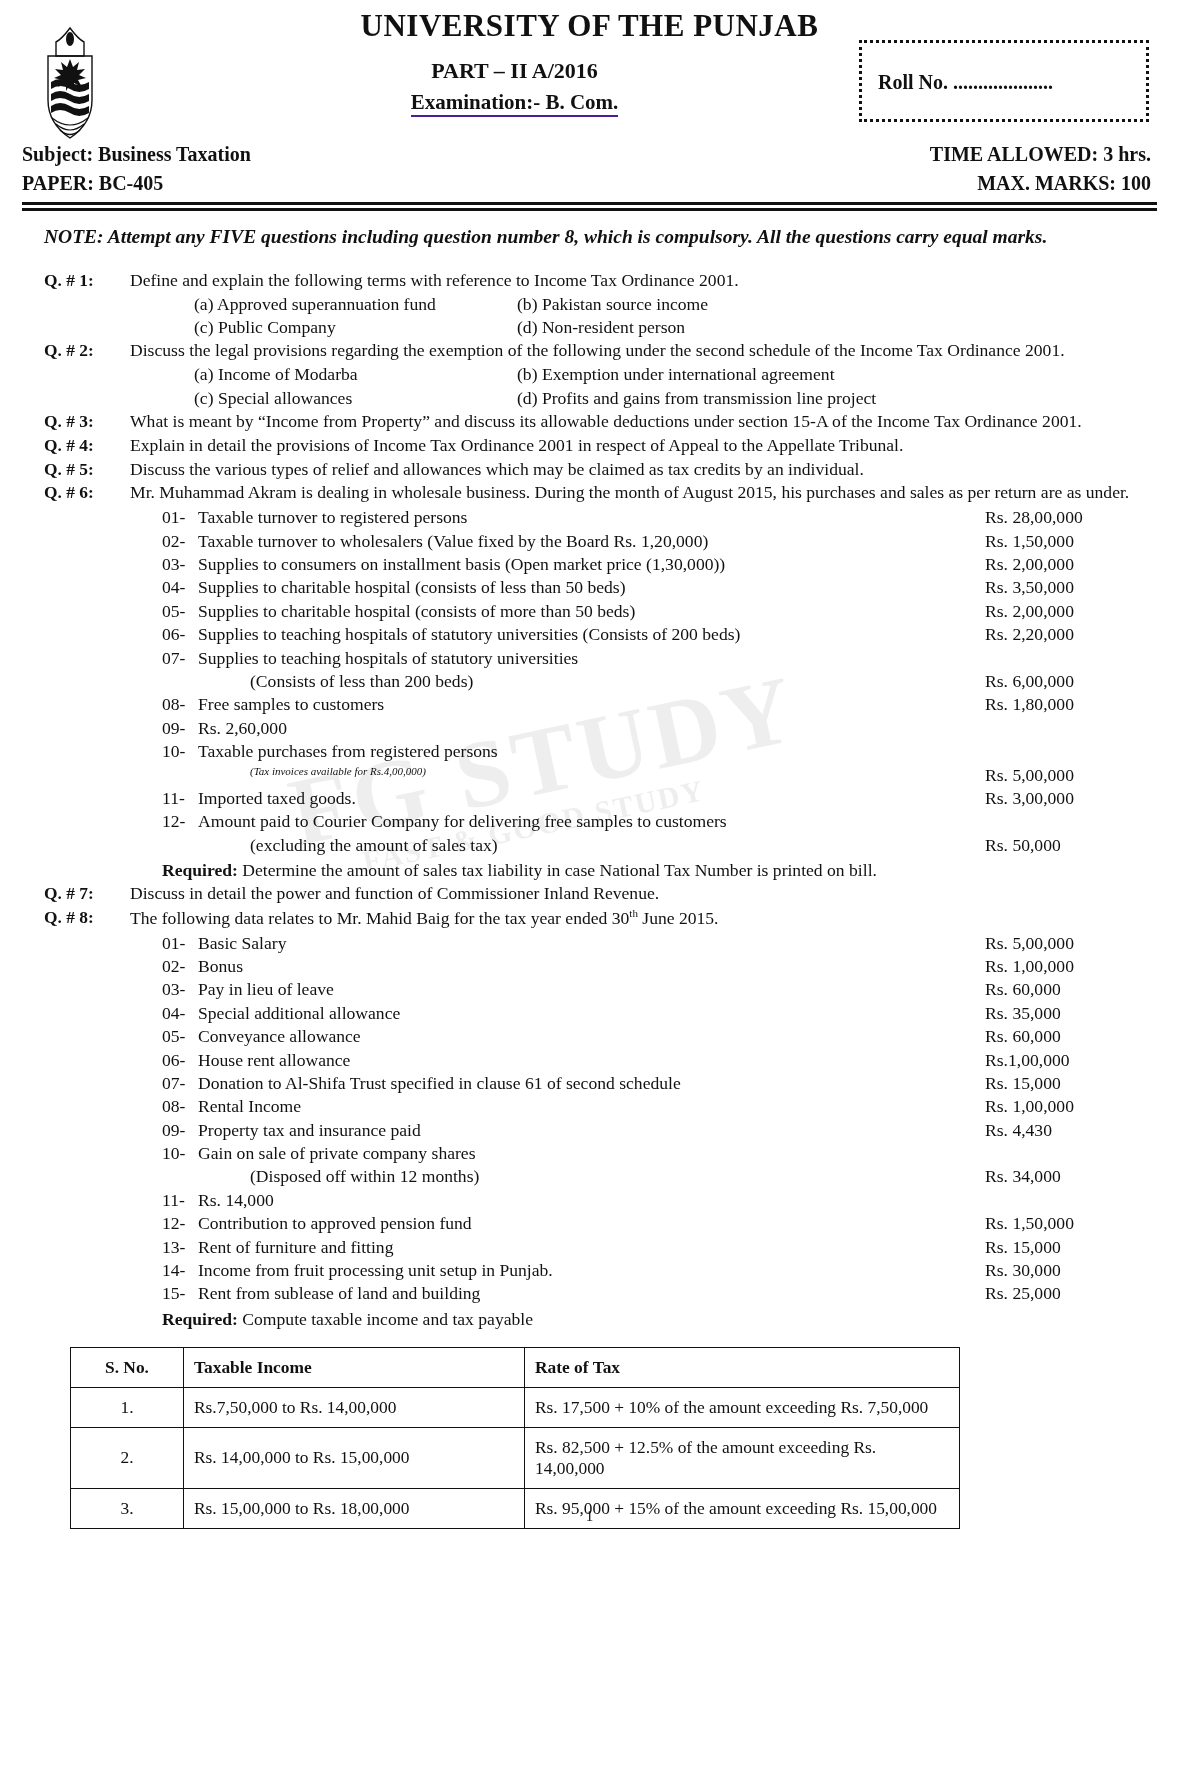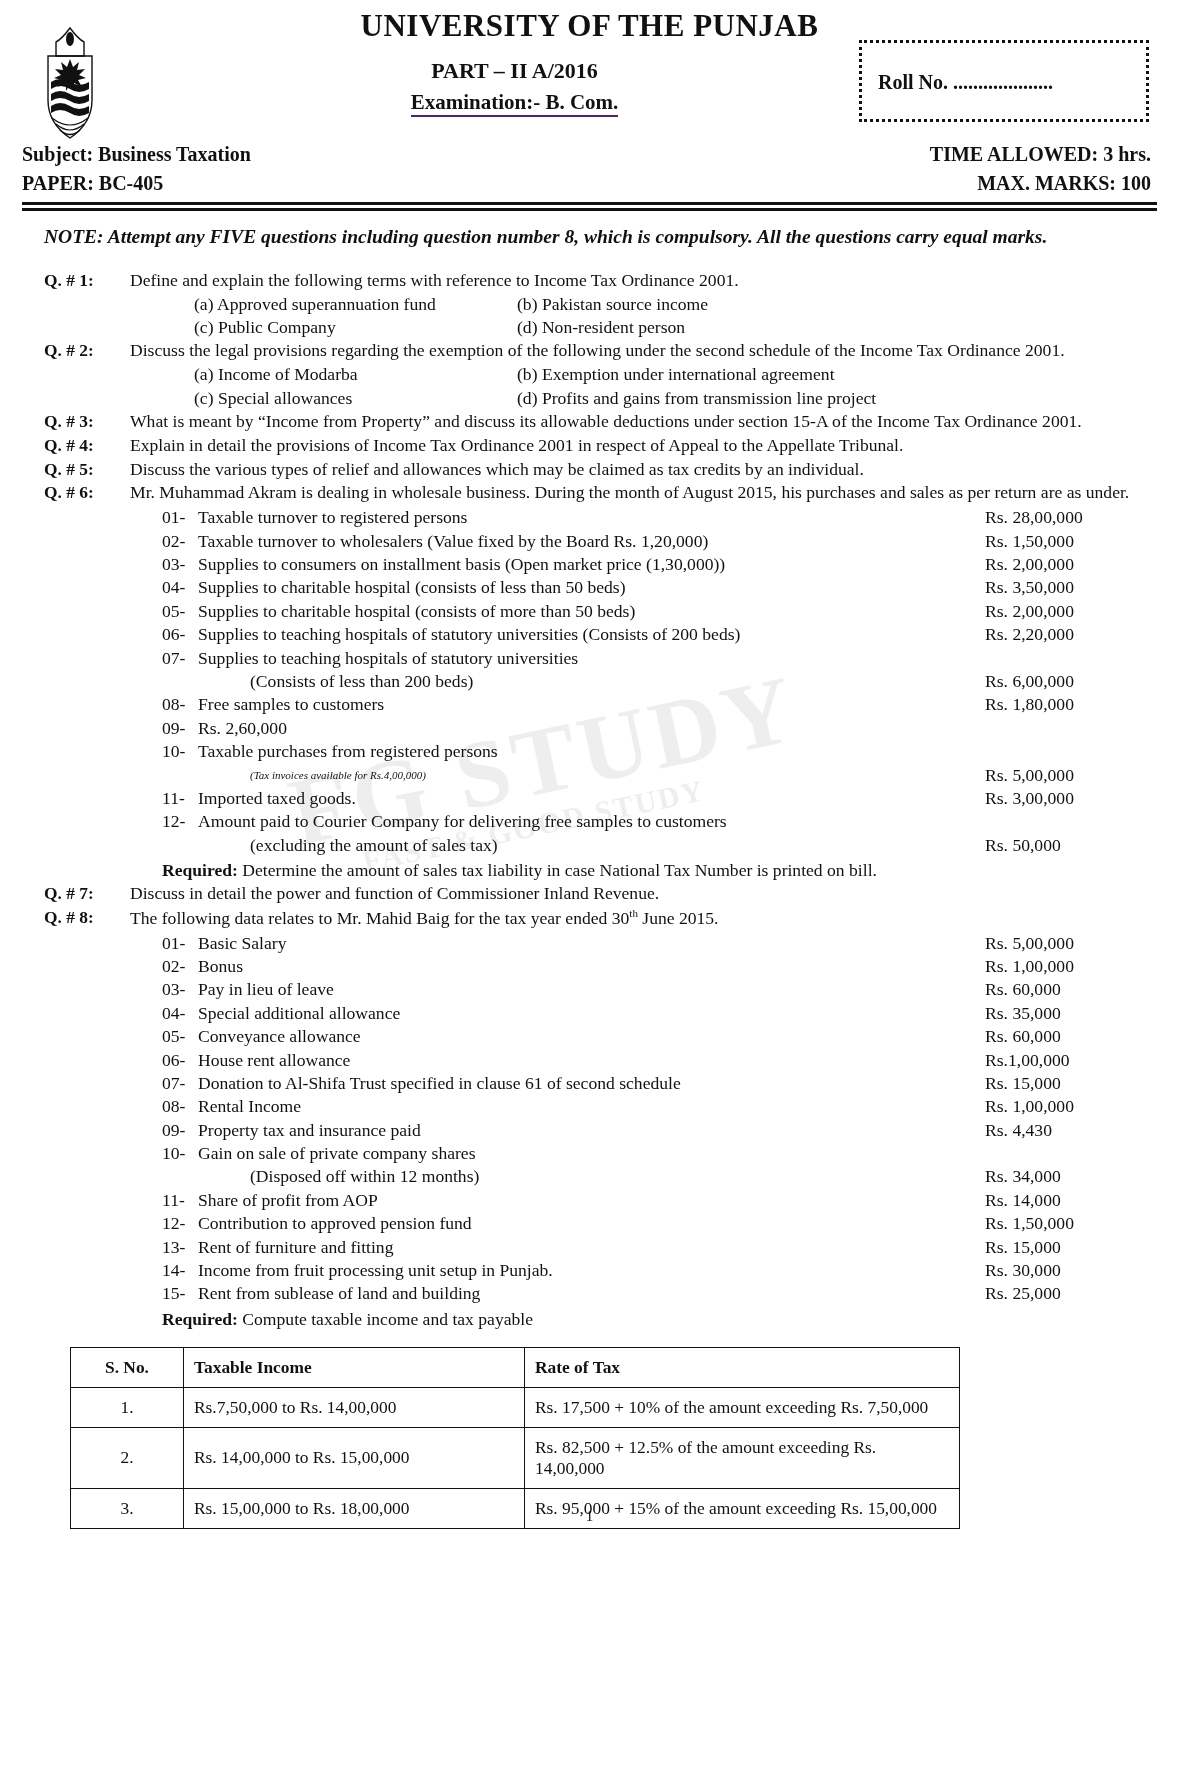--- a/index.html
+++ b/index.html
@@ -190,21 +190,21 @@
   }
   .opt-a { width: 312px; flex: 0 0 312px; }
   .opt-b { flex: 1 1 auto; }
 
   
   .money-list {
     margin: 2px 0 0 118px;
   }
   .mrow {
     display: flex;
-    align-items: center;
+    align-items: flex-start;
     line-height: 1.33;
   }
   .m-idx {
     width: 36px;
     flex: 0 0 36px;
     text-align: left;
   }
   .m-desc {
     flex: 1 1 auto;
     padding-right: 10px;
@@ -504,21 +504,20 @@
             <div class="m-desc">Gain on sale of private company shares</div>
             <div class="m-amt"></div>
           </div>
           <div class="mrow">
             <div class="m-idx"></div>
             <div class="m-desc m-paren">(Disposed off within 12 months)</div>
             <div class="m-amt">Rs. 34,000</div>
           </div>
           <div class="mrow">
             <div class="m-idx">11-</div>
-            <div class="m-desc">Share of profit from AOP</div>
             <div class="m-amt">Rs. 14,000</div>
           </div>
           <div class="mrow">
             <div class="m-idx">12-</div>
             <div class="m-desc">Contribution to approved pension fund</div>
             <div class="m-amt">Rs. 1,50,000</div>
           </div>
           <div class="mrow">
             <div class="m-idx">13-</div>
             <div class="m-desc">Rent of furniture and fitting</div>

